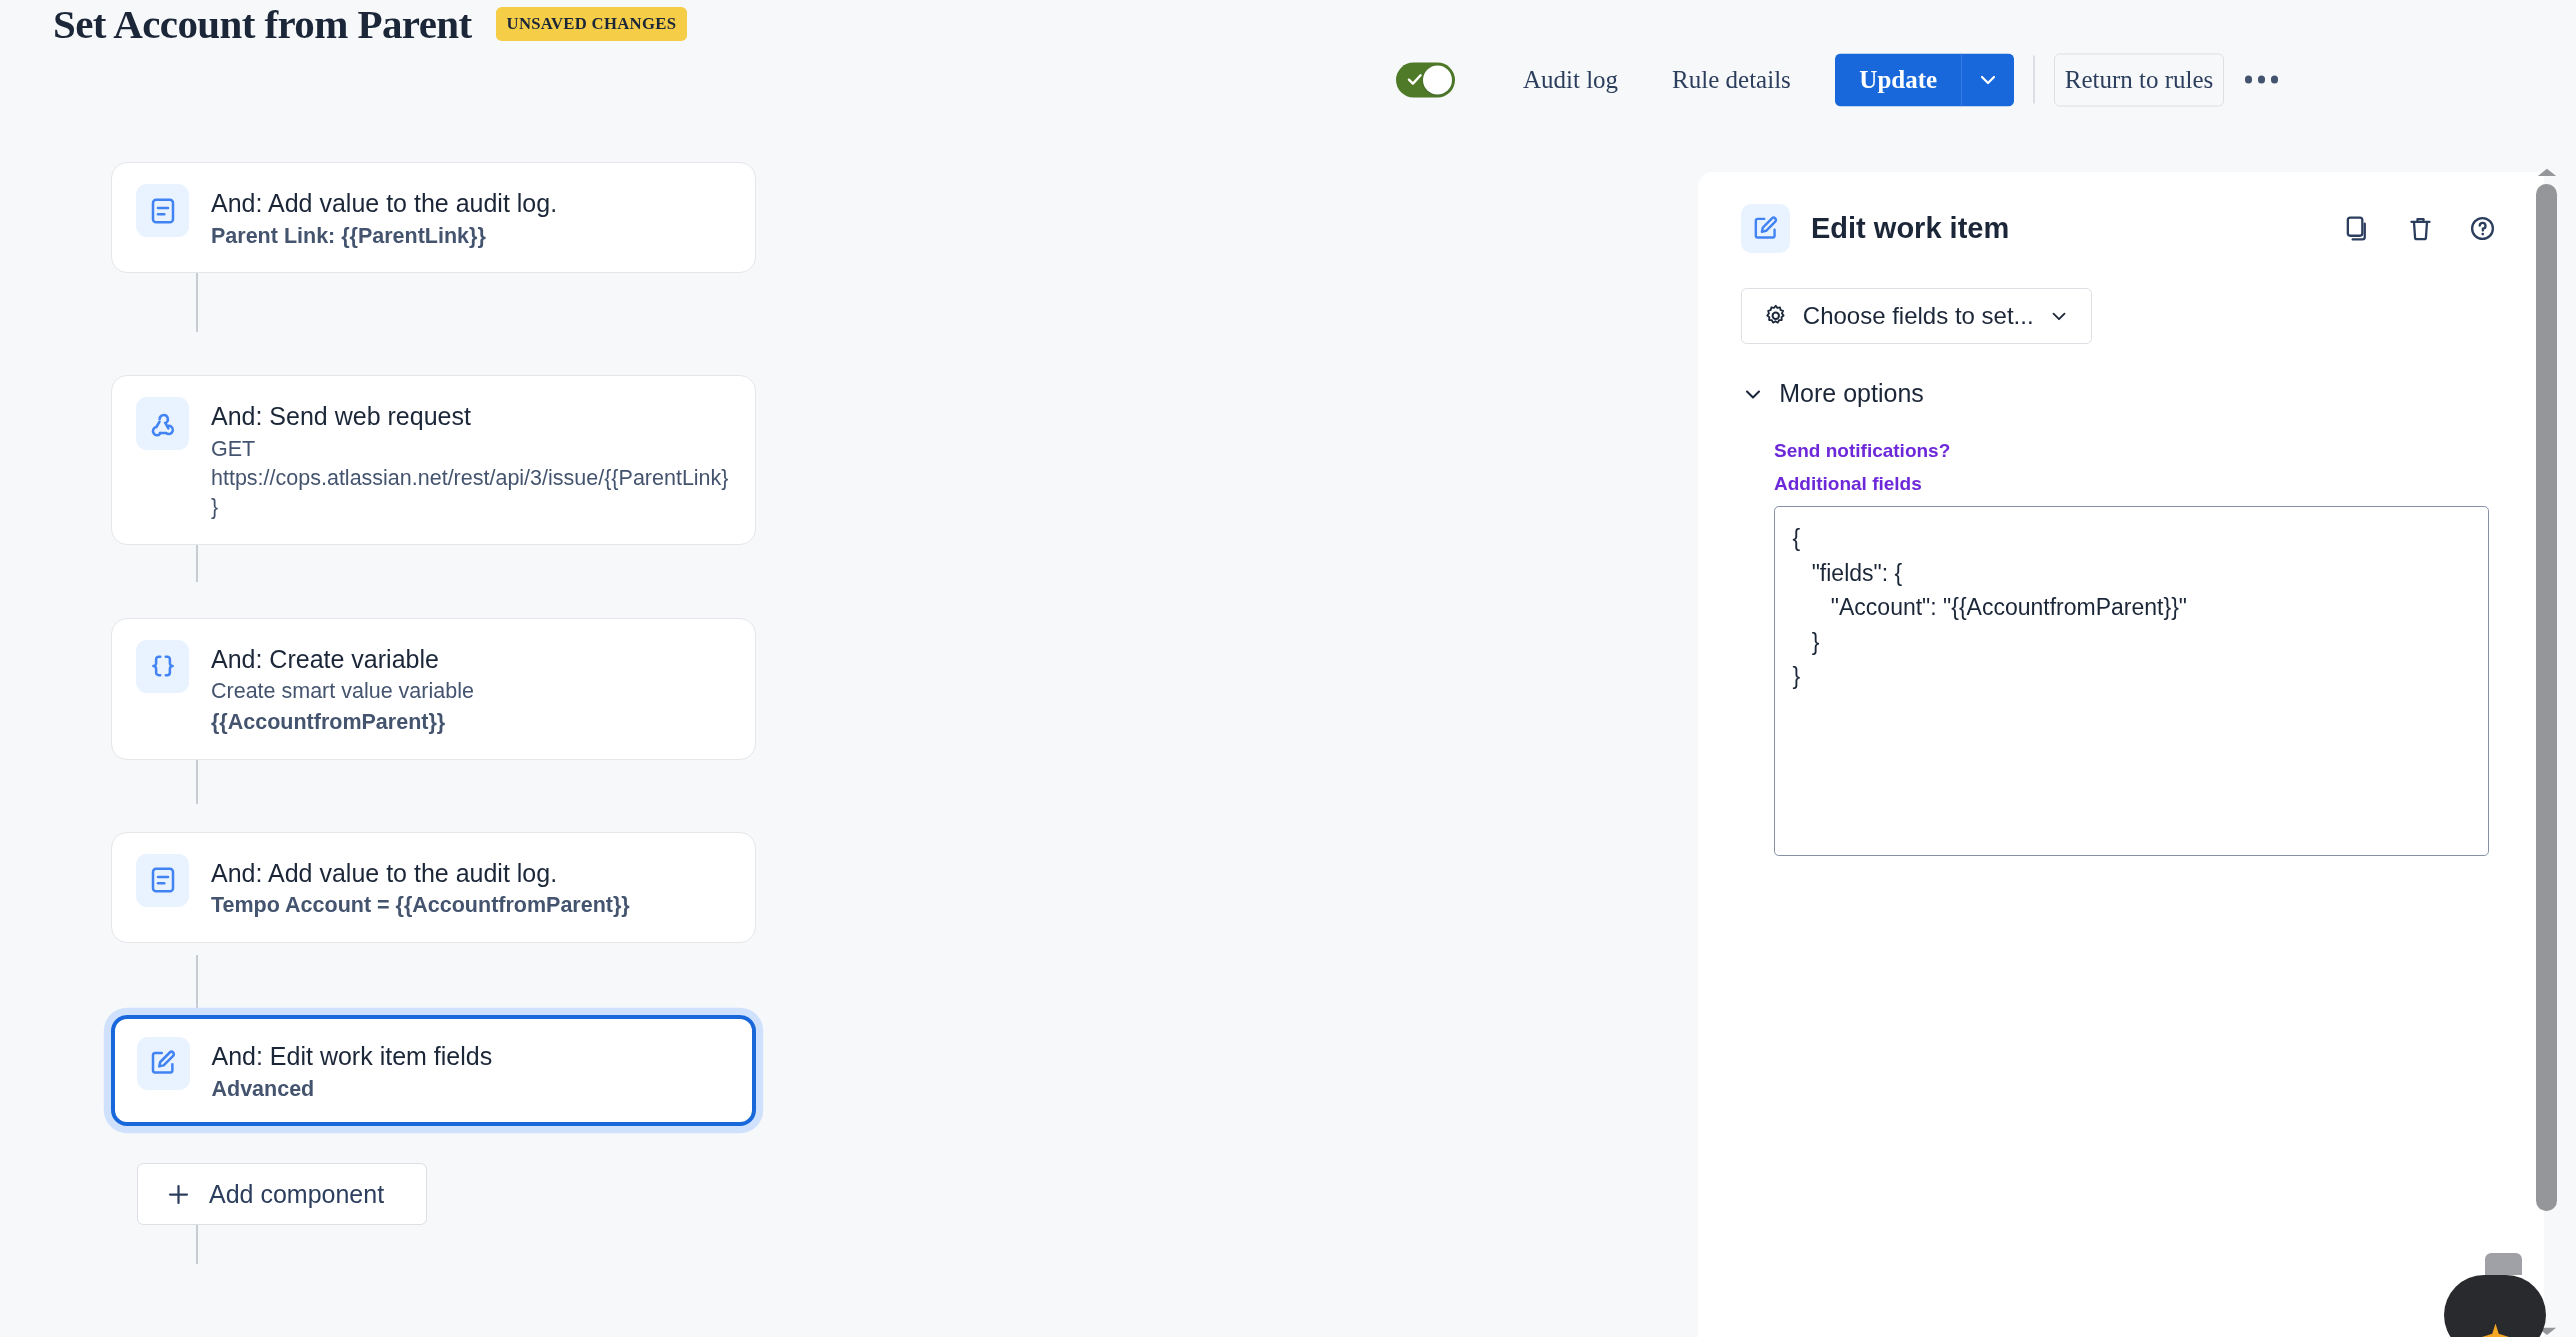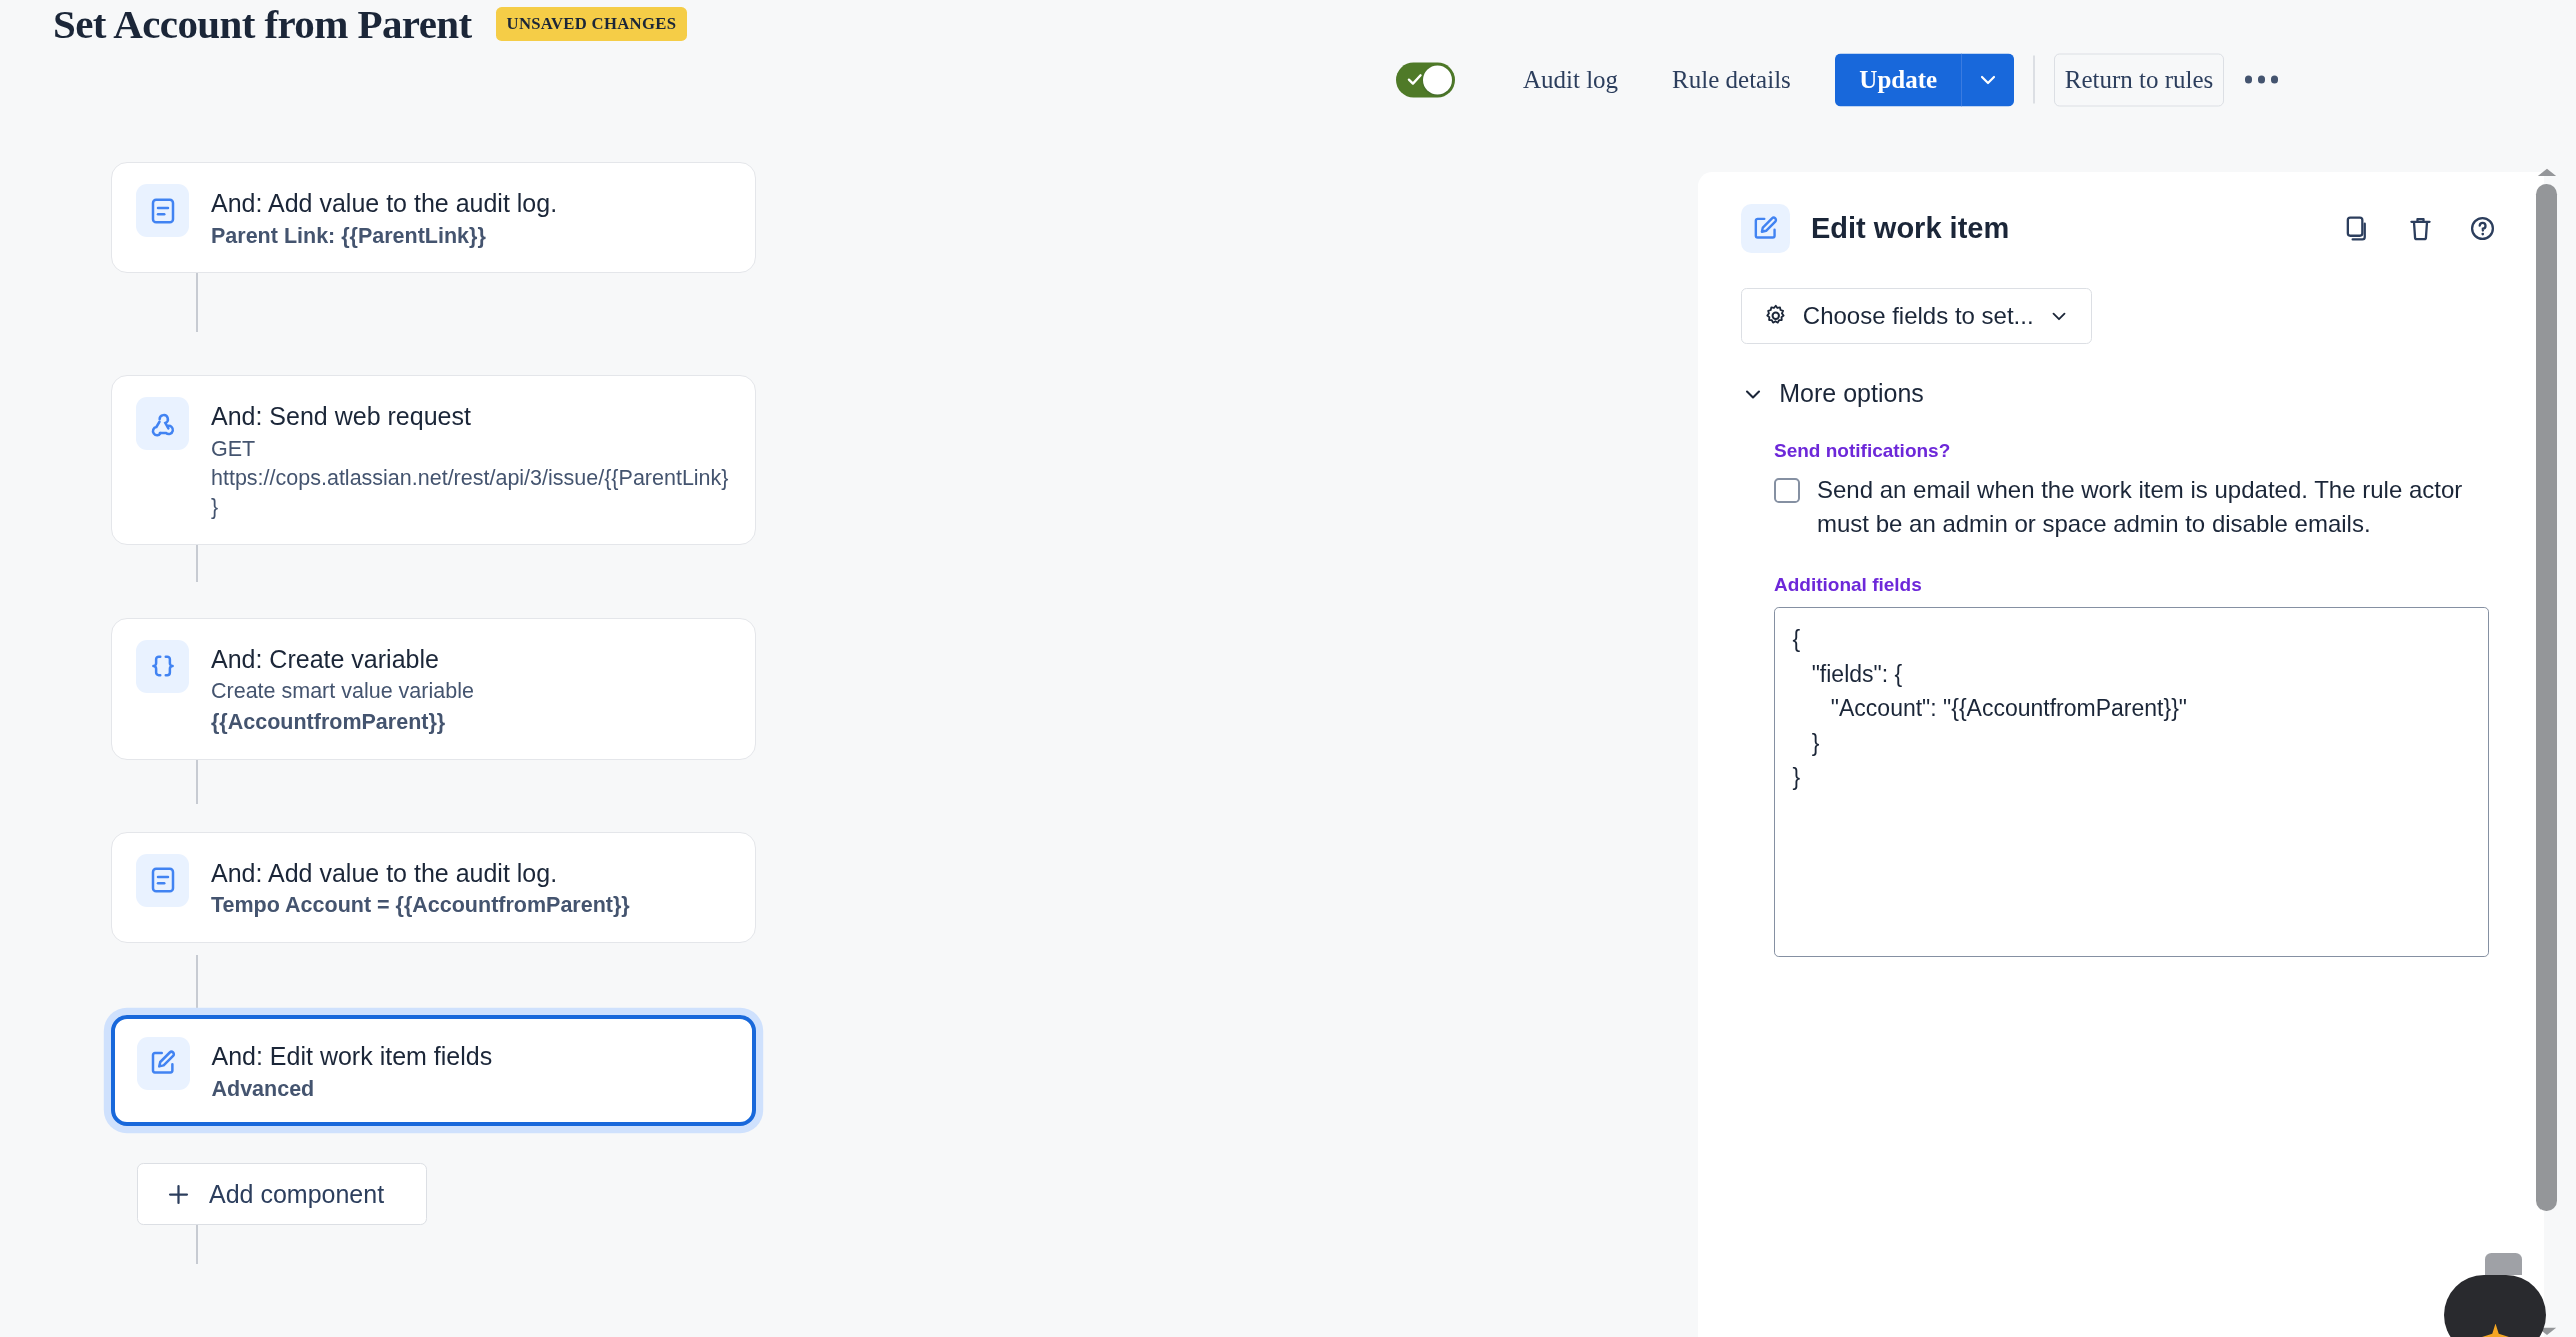--- a/index.html
+++ b/index.html
@@ -427,24 +427,20 @@
 
       <div class="more-options">
         <svg width="24" height="24" viewBox="0 0 24 24">
           <path d="M6 9.5 L12 15.5 L18 9.5" stroke="#1B2638" stroke-width="2.1" fill="none" stroke-linecap="round" stroke-linejoin="round"></path>
         </svg>
         <span>More options</span>
       </div>
 
       <div class="sub-section">
         <div class="field-label">Send notifications?</div>
-        <div class="checkbox-row">
-          <div class="checkbox"></div>
-          <div class="checkbox-label">Send an email when the work item is updated. The rule actor must be an admin or space admin to disable emails.</div>
-        </div>
 
         <div class="field-label">Additional fields</div>
         <div class="json-area">{
    "fields": {
       "Account": "{{AccountfromParent}}"
    }
 }</div>
 
       </div>
     </div>

